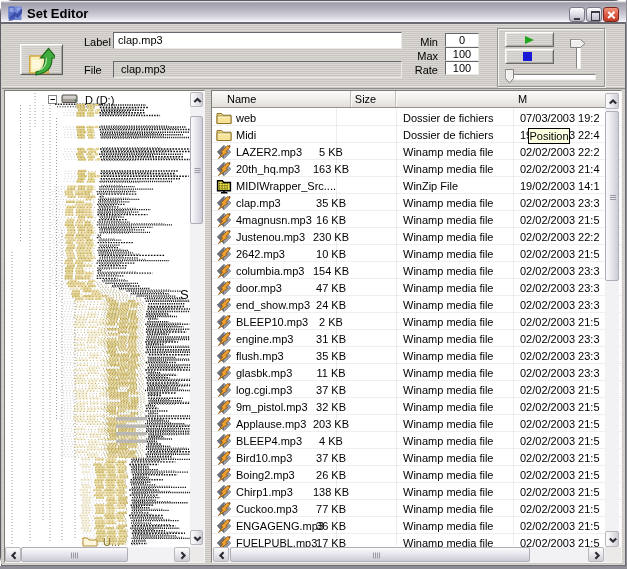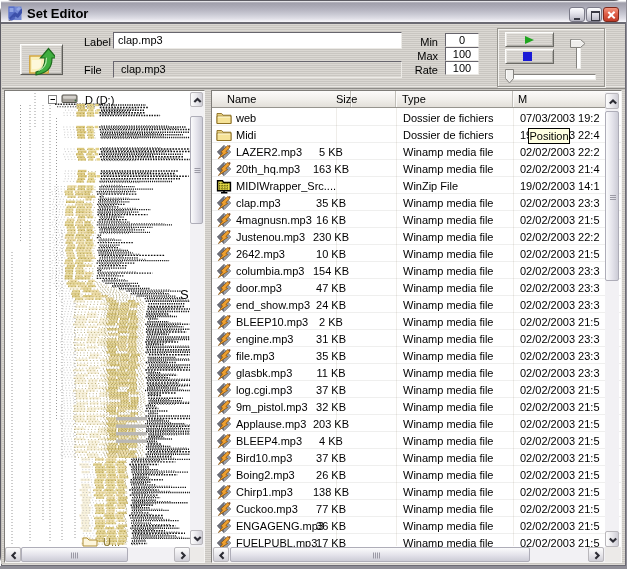--- a/index.html
+++ b/index.html
@@ -1762,21 +1762,21 @@
           <span class="ltype">Winamp media file</span>
           <span class="ldate">02/02/2003 23:3</span>
         </div>
         <div class="lrow" style="top:256px">
           <span class="licon"><svg width="16" height="16" viewBox="0 0 16 16">
               <path d="M8 1.4 L14.6 8 L8 14.6 L1.4 8 z" fill="#72747e" stroke="#41424a" stroke-width="0.8"></path>
               <path d="M8 1.4 L14.6 8 L8 14.6 z" fill="#9aa0aa"></path>
               <path d="M11.7 1.6 l2.3 1.8 -4.2 4.1 1.9 0.9 -9.3 6.2 4.1-5.7 -1.7-0.9 z" fill="#efa02f" stroke="#7c4a0c" stroke-width="0.7"></path>
               <path d="M12.1 1.9 l1.6 1.3 1.1-1.1 -1.7-1.2 z" fill="#7e4a28"></path>
             </svg></span>
-          <span class="lname">file.mp3</span>
+          <span class="lname">flush.mp3</span>
           <span class="lsize">35 KB</span>
           <span class="ltype">Winamp media file</span>
           <span class="ldate">02/02/2003 23:3</span>
         </div>
         <div class="lrow" style="top:273px">
           <span class="licon"><svg width="16" height="16" viewBox="0 0 16 16">
               <path d="M8 1.4 L14.6 8 L8 14.6 L1.4 8 z" fill="#72747e" stroke="#41424a" stroke-width="0.8"></path>
               <path d="M8 1.4 L14.6 8 L8 14.6 z" fill="#9aa0aa"></path>
               <path d="M11.7 1.6 l2.3 1.8 -4.2 4.1 1.9 0.9 -9.3 6.2 4.1-5.7 -1.7-0.9 z" fill="#efa02f" stroke="#7c4a0c" stroke-width="0.7"></path>
               <path d="M12.1 1.9 l1.6 1.3 1.1-1.1 -1.7-1.2 z" fill="#7e4a28"></path>
@@ -1902,22 +1902,21 @@
               <path d="M12.1 1.9 l1.6 1.3 1.1-1.1 -1.7-1.2 z" fill="#7e4a28"></path>
             </svg></span>
           <span class="lname">FUELPUBL.mp3</span>
           <span class="lsize">17 KB</span>
           <span class="ltype">Winamp media file</span>
           <span class="ldate">02/02/2003 21:5</span>
         </div>
    </div>
    <div id="lhead">
      <span class="hcell" style="left:15px;width:124px;">Name</span>
-     <span class="hcell" style="left:124px;width:60px;text-align:left;padding-right:0">Size</span>
-     <span class="hcell" style="left:184px;width:117px;padding-left:6px">Type</span>
+     <span class="hcell" style="left:124px;width:60px;text-align:center;padding-right:0">Size</span>
      <span class="hcell" style="left:301px;width:108px;padding-left:5px;border-right:none;box-shadow:none">M</span>
    </div>
    <div id="lvsb">
      <div class="sbtn" style="left:0;top:1px;width:14px;height:16px">
           <svg width="14" height="16" viewBox="0 0 14 16" style="position:absolute;left:0;top:0">
             <path d="M3.8 9.6 L7.0 6.4 L10.2 9.6" fill="none" stroke="#2c2c34" stroke-width="2.1"></path>
           </svg>
         </div>
      <div class="sthumb" style="left:0;top:19px;width:14px;height:170px">
        <svg width="14" height="170" style="position:absolute;left:0;top:0">

